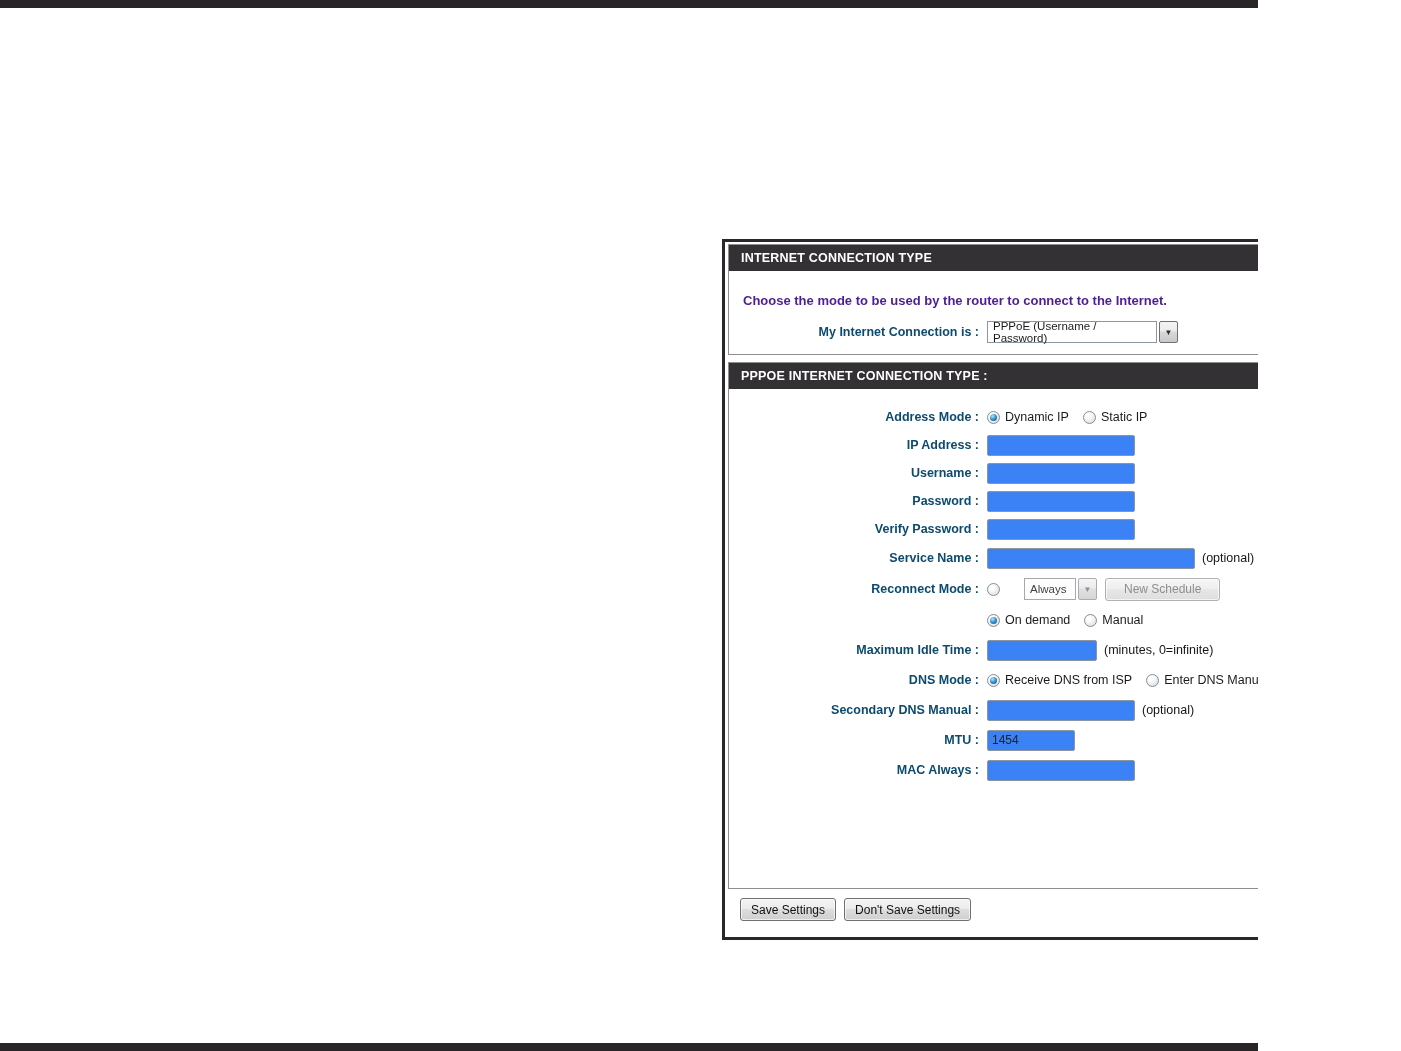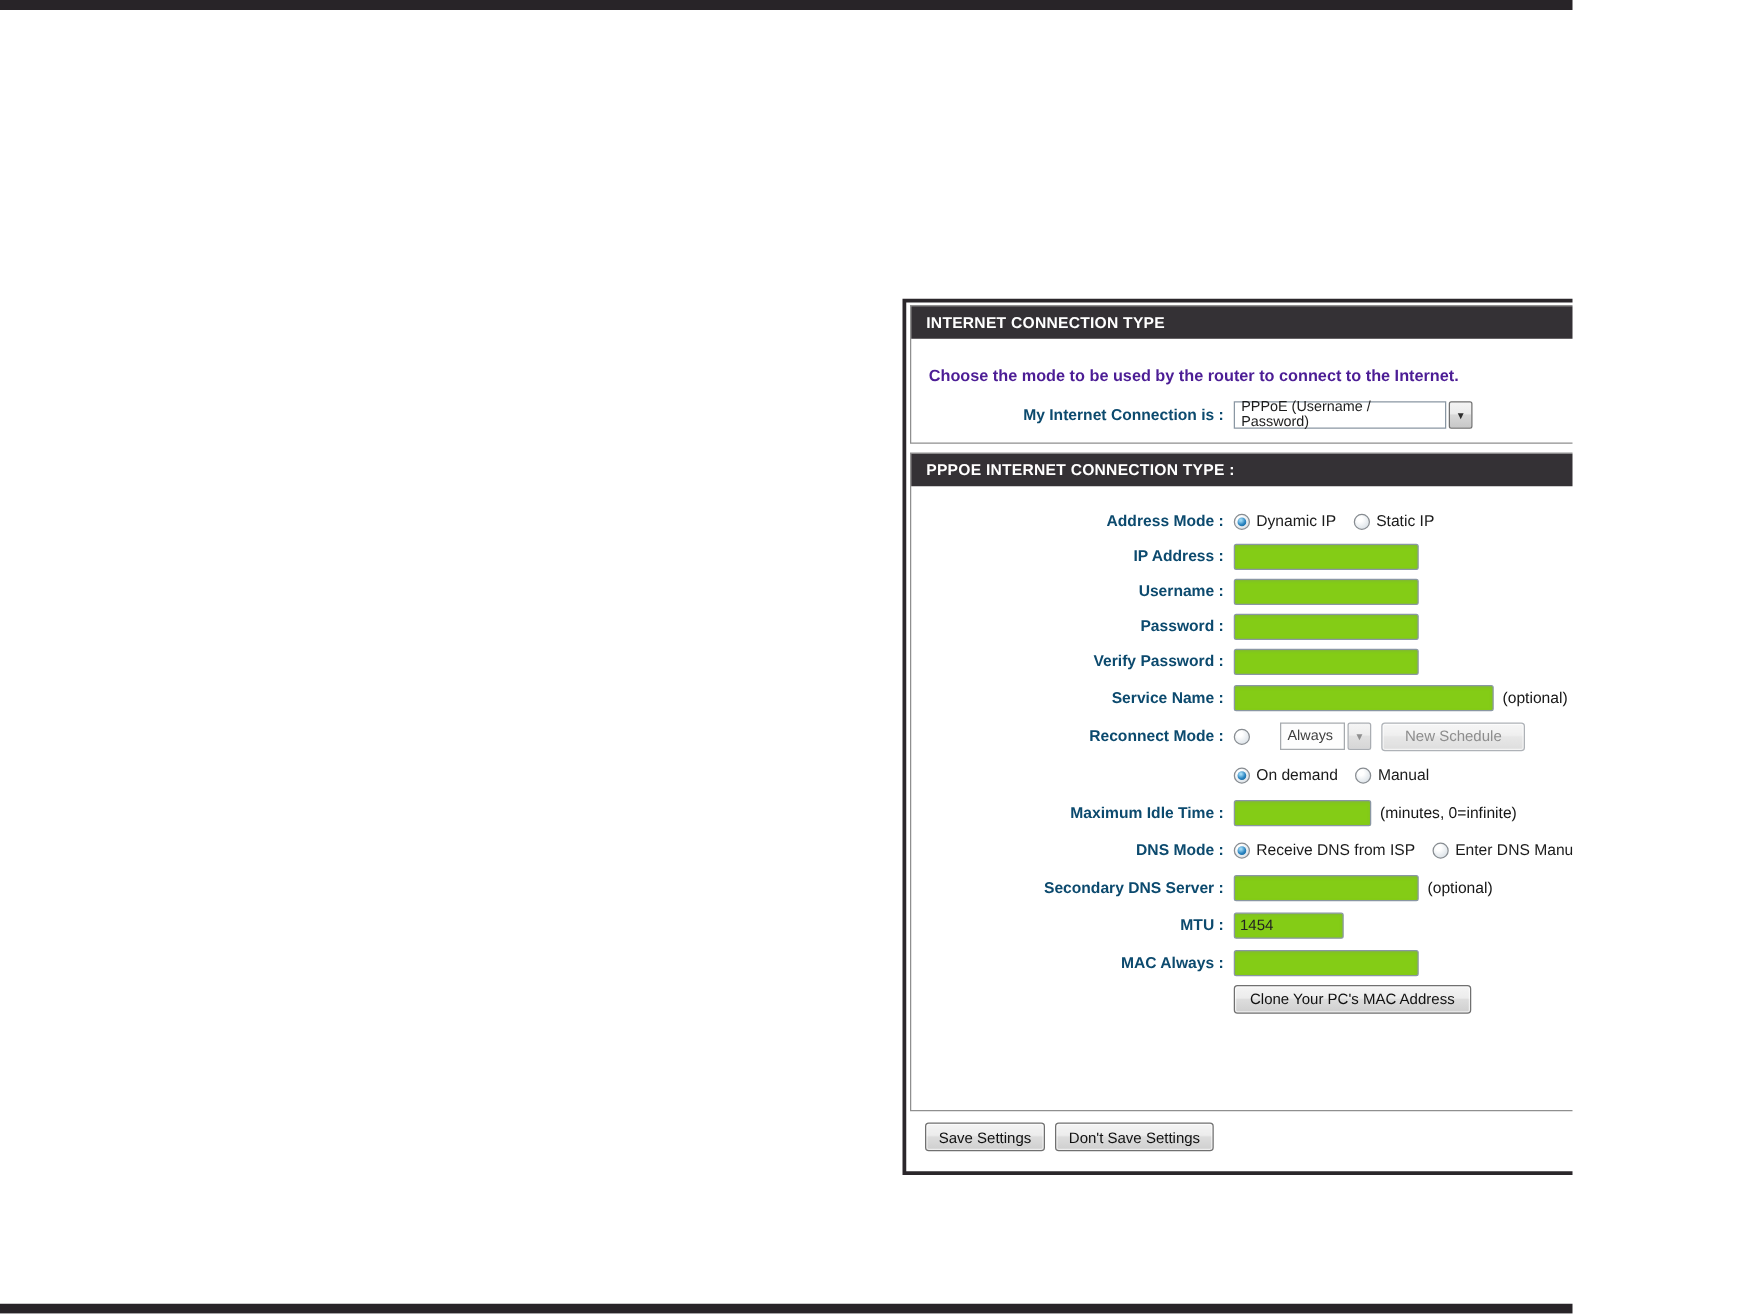--- a/index.html
+++ b/index.html
@@ -34,21 +34,21 @@
   .row.h30 { min-height:30px; }
   .row.h32 { min-height:32px; }
   .row-label {
     width:250px; text-align:right; font-size:12.5px; font-weight:bold;
     color:#0c4a6e; flex-shrink:0; line-height:14px;
   }
   .row-control { margin-left:8px; display:flex; align-items:center; }
 
   .txt {
     width:148px; height:21px; border:1px solid #8a97a3; border-radius:2px;
-    background:#84cc16; font-family:"Liberation Sans",sans-serif; font-size:12px;
+    background:#3b82f6; font-family:"Liberation Sans",sans-serif; font-size:12px;
     padding:0 4px; color:#222; box-shadow: inset 0 1px 2px rgba(120,130,140,.25);
   }
   .txt.wide { width:208px; }
   .txt.mid  { width:110px; }
   .txt.mtu  { width:88px; }
 
   .note { font-size:12.5px; color:#161616; margin-left:7px; }
 
   
   .radio {
@@ -209,47 +209,41 @@
           <div class="row-control">
             <span class="radio checked"></span>
             <span class="radio-lbl">Receive DNS from ISP</span>
             <span class="radio"></span>
             <span class="radio-lbl last">Enter DNS Manually</span>
           </div>
         </div>
 
 
         <div class="row h30">
-          <div class="row-label">Secondary DNS Server :</div>
+          <div class="row-label">Secondary DNS Manual :</div>
           <div class="row-control">
             <input class="txt" type="text" style="">
             <span class="note">(optional)</span>
           </div>
         </div>
 
         <div class="row h30">
           <div class="row-label">MTU :</div>
           <div class="row-control">
             <input class="txt mtu" type="text" value="1454" style="">
           </div>
         </div>
 
         <div class="row h30">
           <div class="row-label">MAC Always :</div>
           <div class="row-control">
               <input class="txt" type="text" style="">
             </div>
         </div>
 
-        <div class="row">
-          <div class="row-label"></div>
-          <div class="row-control">
-            <button class="btn clone-btn">Clone Your PC's MAC Address</button>
-          </div>
-        </div>
 
       </div>
     </div>
 
     <div class="save-row">
       <button class="btn">Save Settings</button>
       <button class="btn">Don't Save Settings</button>
     </div>
 
   </div>

